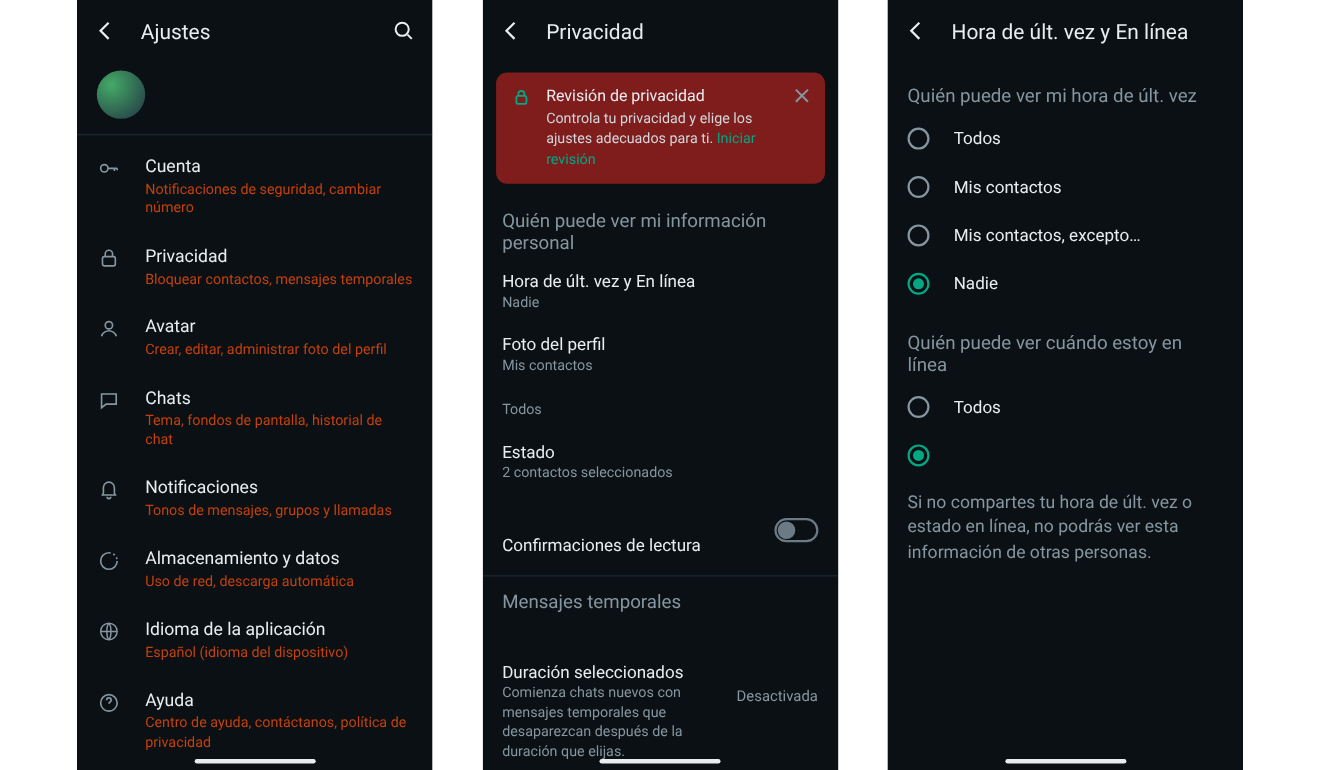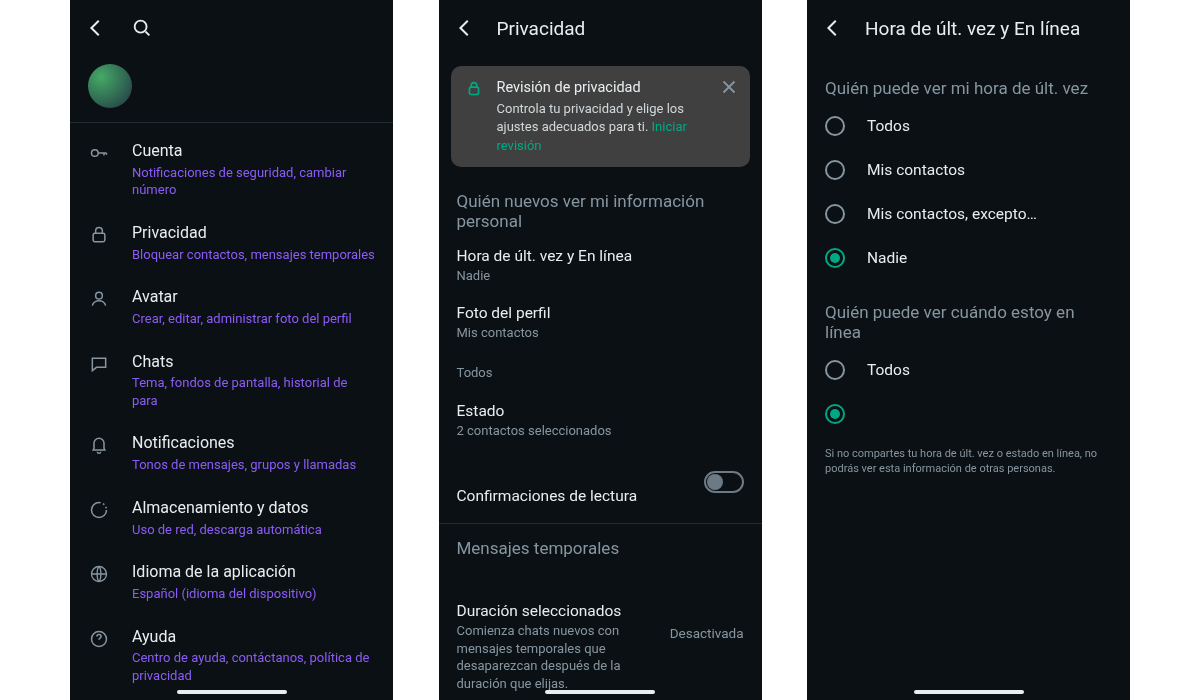--- a/index.html
+++ b/index.html
@@ -82,21 +82,21 @@
   }
   .row .ic svg { width: 20px; height: 20px; }
   .row .txt { flex: 1; min-width: 0; }
   .row .t1 {
     font-size: 16px;
     color: #e9edef;
     line-height: 1.3;
   }
   .row .t2 {
     font-size: 13px;
-    color: #8b5cf6;
+    color: #c2410c;
     line-height: 1.35;
     margin-top: 2px;
   }
   .section-label {
     font-size: 17px;
     color: #8696a0;
     padding: 14px 18px 6px 18px;
   }
   .itemv {
     padding: 10px 18px;
@@ -132,21 +132,21 @@
   .switch::after {
     content: "";
     position: absolute;
     left: 1px; top: 1px;
     width: 16px; height: 16px;
     border-radius: 50%;
     background: #6b7a84;
   }
   .banner {
     margin: 10px 12px;
-    background: #404040;
+    background: #7f1d1d;
     border-radius: 10px;
     padding: 12px 40px 12px 46px;
     position: relative;
     font-size: 13px;
     color: #d1d7db;
     line-height: 1.4;
   }
   .banner .btitle {
     font-size: 14.5px;
     color: #e9edef;
@@ -188,21 +188,21 @@
     left: 3px; top: 3px;
     width: 10px; height: 10px;
     border-radius: 50%;
     background: #00a884;
   }
   .radio-row .t1 {
     font-size: 15.5px;
     color: #e9edef;
   }
   .hint {
-    font-size: 11px;
+    font-size: 16px;
     color: #8696a0;
     padding: 10px 18px;
     line-height: 1.4;
   }
   .navpill {
     position: absolute;
     bottom: 6px;
     left: 50%;
     transform: translateX(-50%);
     width: 110px;
@@ -216,20 +216,21 @@
 
 <div class="stage">
 
   <div class="phone">
     <div class="topbar">
       <div class="icon-btn">
         <svg viewBox="0 0 24 24" fill="none" stroke="currentColor" stroke-width="2.2">
             <path d="M15 4l-8 8 8 8"></path>
           </svg>
       </div>
+      <div class="title">Ajustes</div>
       <div class="icon-btn">
         <svg viewBox="0 0 24 24" fill="none" stroke="currentColor" stroke-width="2">
             <circle cx="10.5" cy="10.5" r="6.5"></circle>
             <path d="M20 20l-4.2-4.2"></path>
           </svg>
       </div>
     </div>
 
     <div class="profile-row">
       <div class="avatar-bubble"></div>
@@ -279,21 +280,21 @@
       </div>
 
       <div class="row">
         <div class="ic">
           <svg viewBox="0 0 24 24" fill="none" stroke="currentColor" stroke-width="1.8">
               <path d="M4 5h16v11H9l-5 4V5z"></path>
             </svg>
         </div>
         <div class="txt">
           <div class="t1">Chats</div>
-          <div class="t2">Tema, fondos de pantalla, historial de para</div>
+          <div class="t2">Tema, fondos de pantalla, historial de chat</div>
         </div>
       </div>
 
       <div class="row">
         <div class="ic">
           <svg viewBox="0 0 24 24" fill="none" stroke="currentColor" stroke-width="1.8">
               <path d="M6 16V10a6 6 0 0 1 12 0v6l1 2H5l1-2zM10 20a2 2 0 0 0 4 0"></path>
             </svg>
         </div>
         <div class="txt">
@@ -370,21 +371,21 @@
       </div>
       <div class="btitle">Revisión de privacidad</div>
       <span>Controla tu privacidad y elige los ajustes adecuados para ti. </span><span class="blink">Iniciar revisión</span>
       <div class="bclose">
         <svg viewBox="0 0 24 24" fill="none" stroke="currentColor" stroke-width="2">
             <path d="M6 6l12 12M18 6L6 18"></path>
           </svg>
       </div>
     </div>
 
-    <div class="section-label">Quién nuevos ver mi información personal</div>
+    <div class="section-label">Quién puede ver mi información personal</div>
 
     <div class="itemv">
       <div class="t1">Hora de últ. vez y En línea</div>
       <div class="t2">Nadie</div>
     </div>
     <div class="itemv">
       <div class="t1">Foto del perfil</div>
       <div class="t2">Mis contactos</div>
     </div>
     <div class="itemv">

